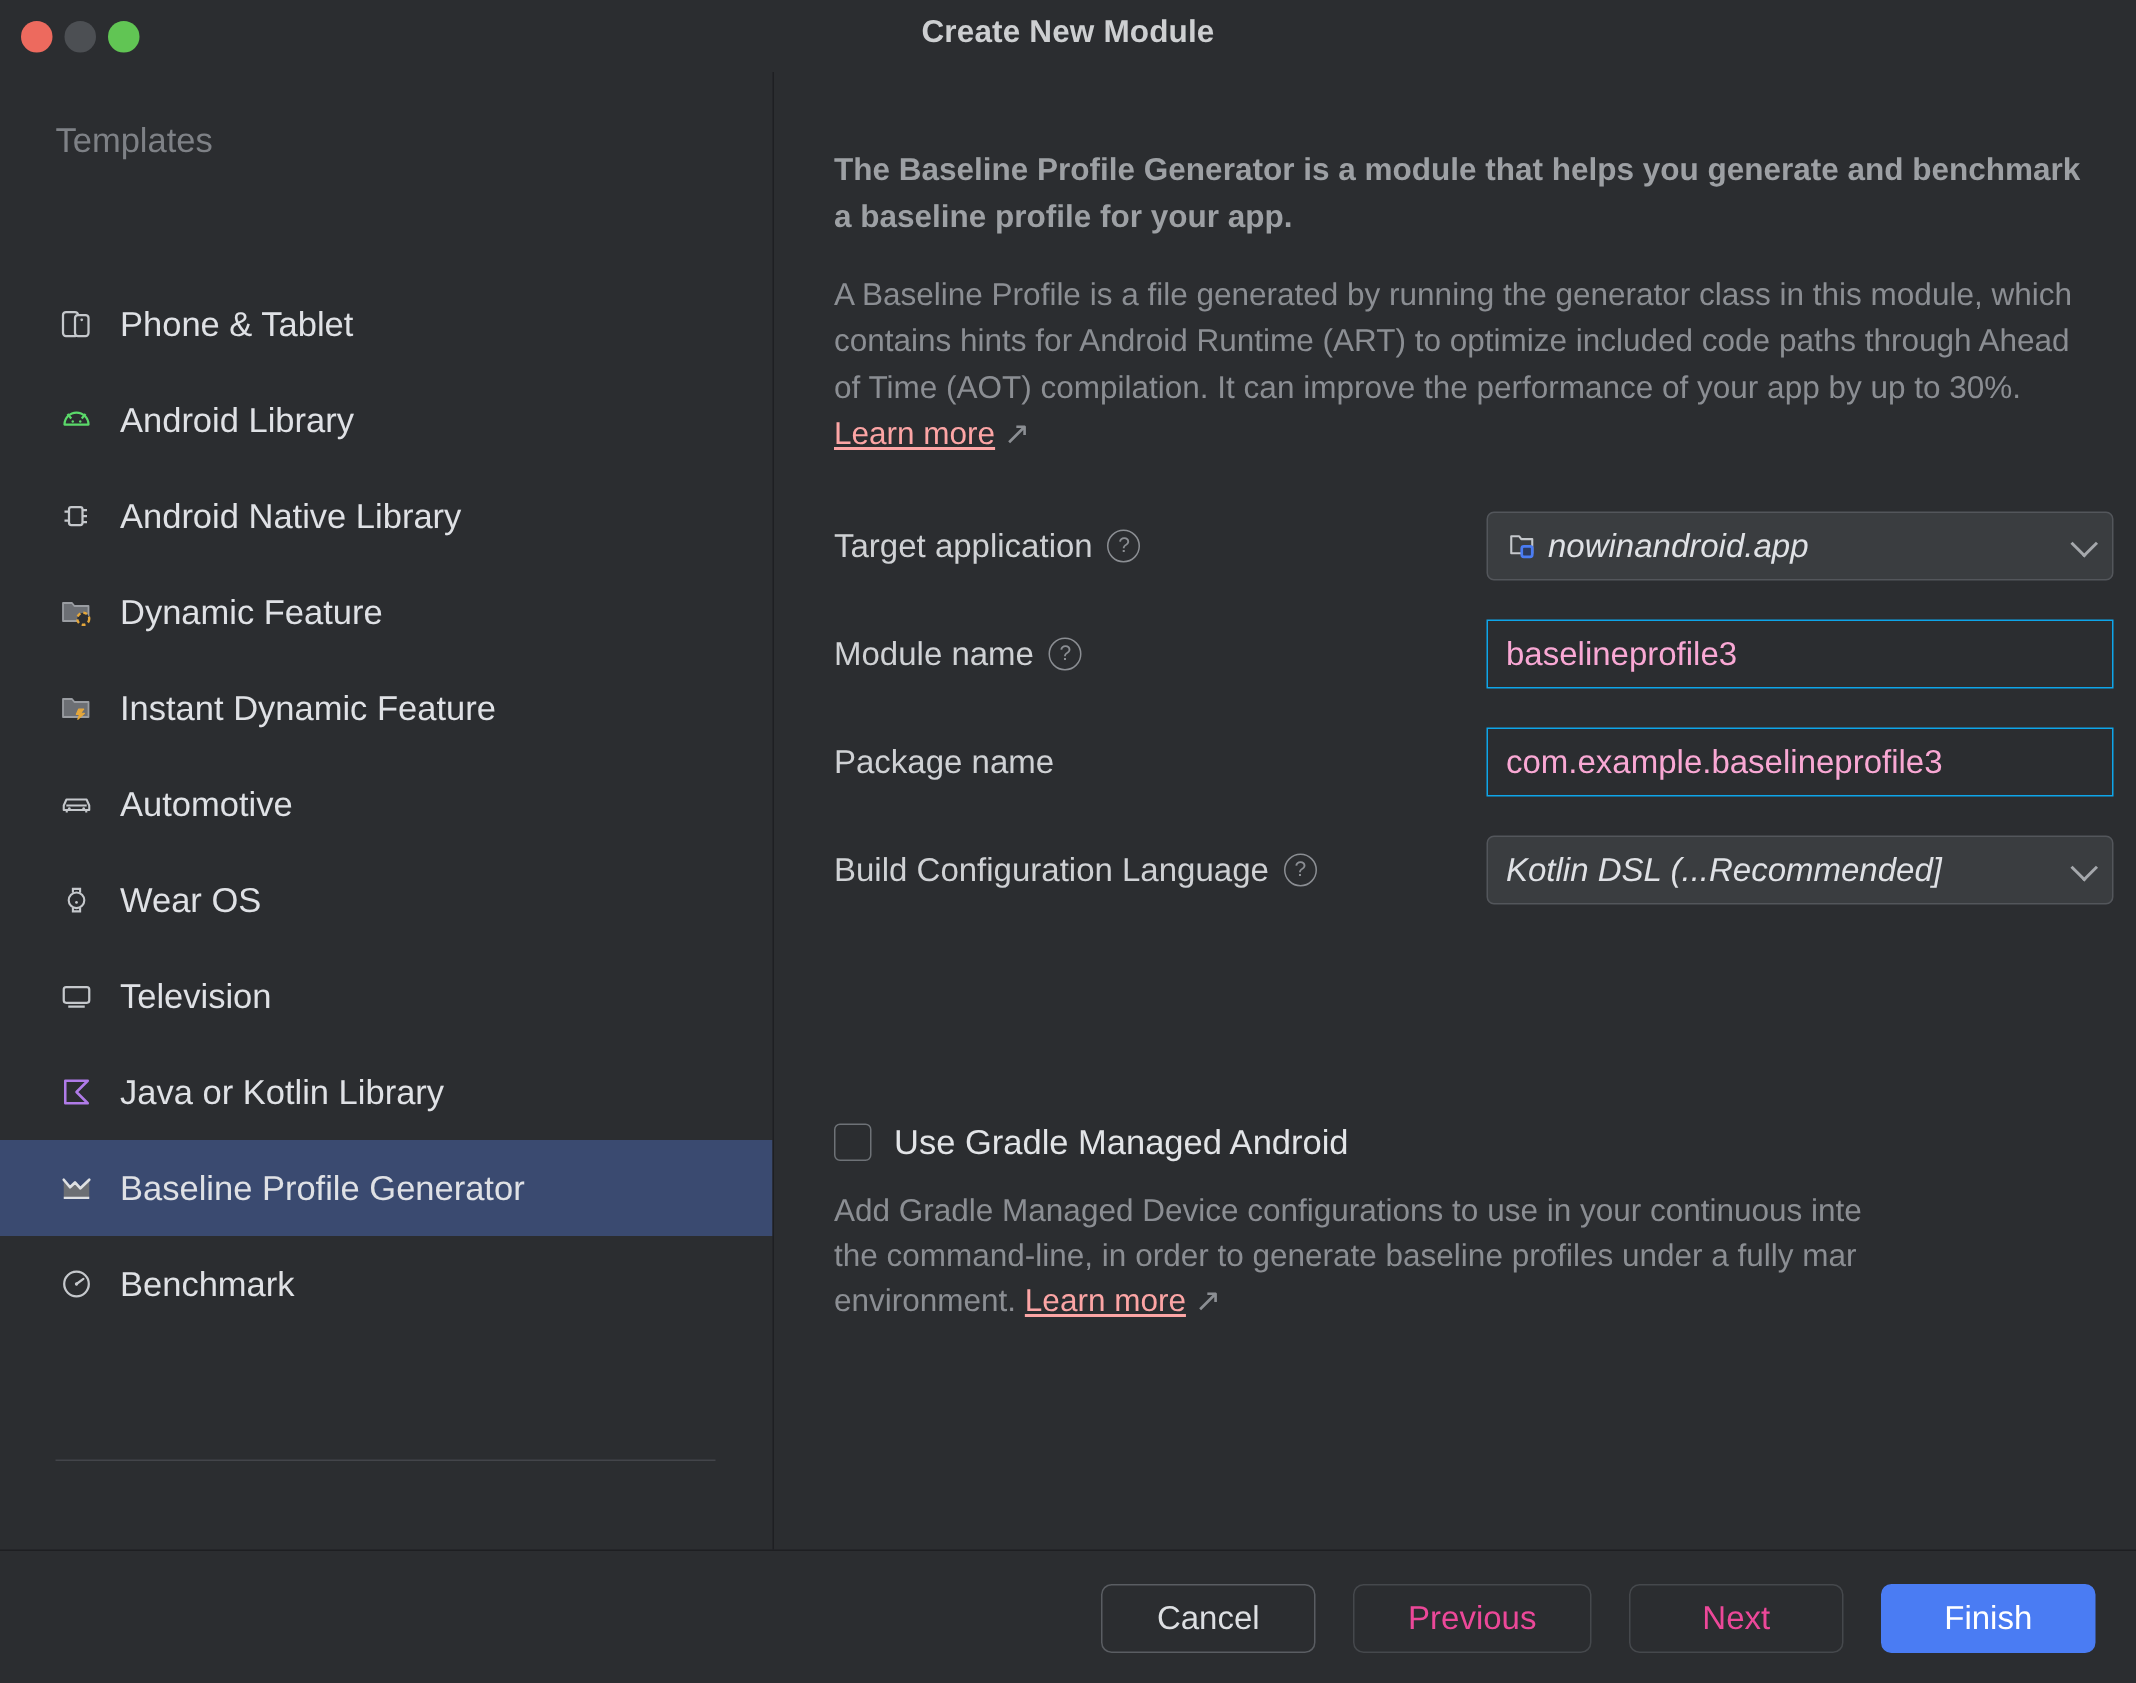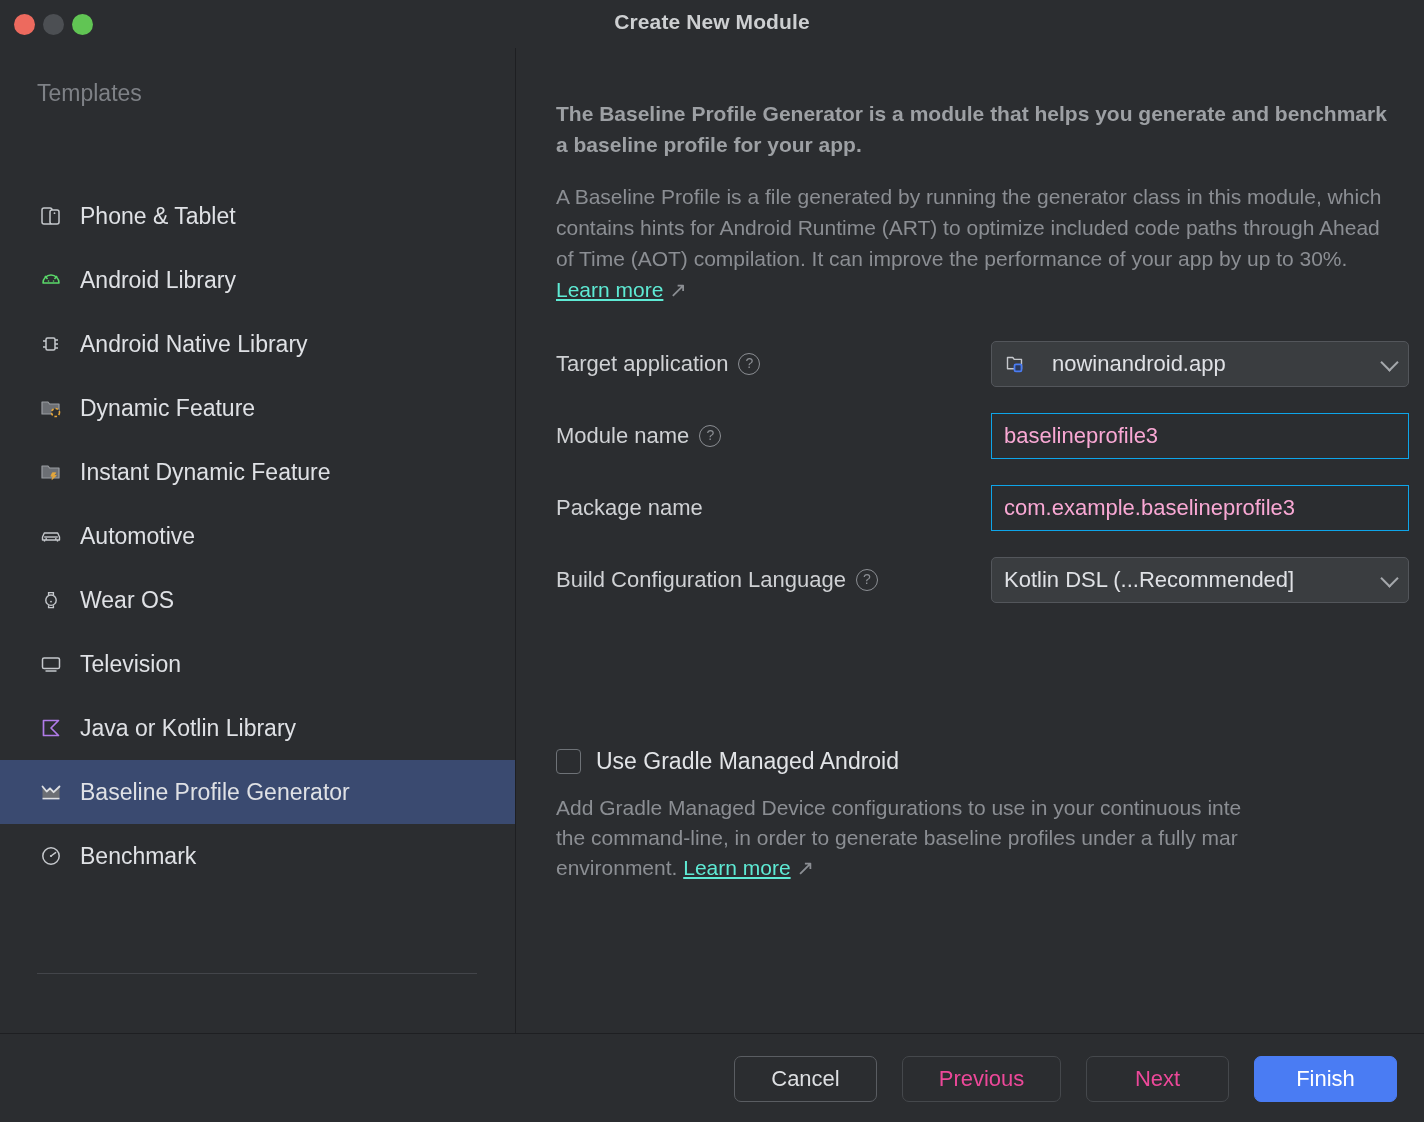--- a/index.html
+++ b/index.html
@@ -87,21 +87,21 @@
     overflow: hidden;
   }
   .desc-title {
     position: absolute; left: 40px; top: 50px; width: 838px;
     font-size: 21px; font-weight: bold; color: #9DA0A4; line-height: 31px;
   }
   .desc-body {
     position: absolute; left: 40px; top: 133px; width: 838px;
     font-size: 21px; color: #8B8E93; line-height: 31px;
   }
-  .link { color: #5eead4; text-decoration: underline; }
+  .link { color: #fca5a5; text-decoration: underline; }
 
   
   .form { position: absolute; left: 40px; top: 280px; width: 868px; }
   .frow { position: relative; height: 72px; }
   .flabel {
     position: absolute; left: 0; top: 50%; transform: translateY(-50%);
     font-size: 22px; color: #CFD1D4; white-space: nowrap;
     display: flex; align-items: center; gap: 10px;
   }
   .qmark {
@@ -121,23 +121,24 @@
     color: #f9a8d4; font-size: 22px;
     padding: 0 12px;
     font-family: "Liberation Sans", sans-serif;
     outline: none;
   }
   .combo {
     width: 100%; height: 100%;
     background: #3A3D40; border: 1px solid #53565B; border-radius: 5px;
     color: #DFE1E5; font-size: 22px;
     padding: 0 34px 0 12px;
-    display: flex; align-items: center; gap: 24px;
+    display: flex; align-items: center; gap: 4px;
     position: relative; white-space: nowrap; overflow: hidden;
     cursor: default;
+    font-style: italic;
   }
   .chev {
     position: absolute; right: 12px; top: 50%;
     width: 13px; height: 13px; margin-top: -8px;
     border-right: 2px solid #A5A8AC; border-bottom: 2px solid #A5A8AC;
     transform: rotate(45deg);
   }
   .combo-text { overflow: hidden; text-overflow: clip; }
 
   

